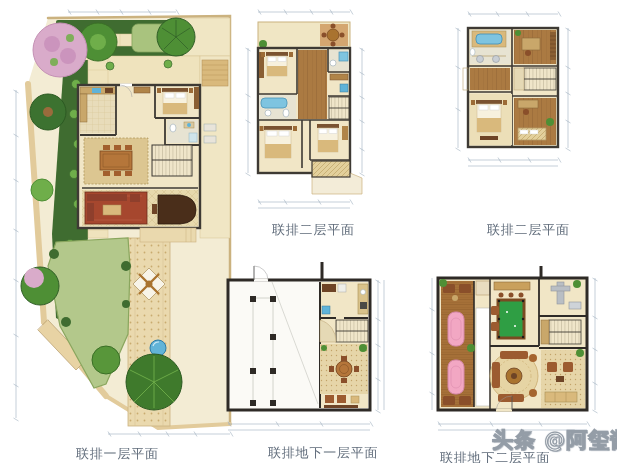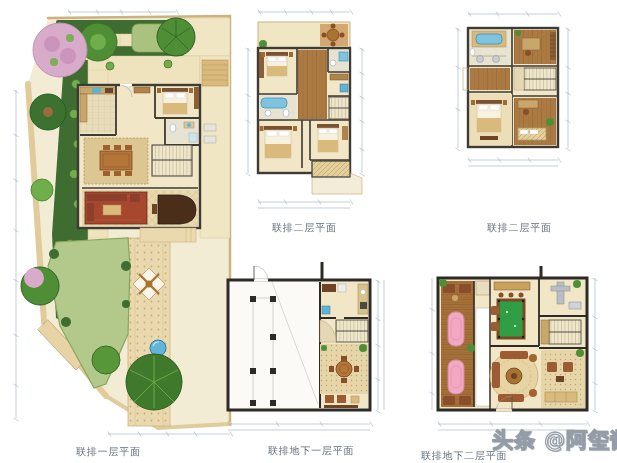--- a/index.html
+++ b/index.html
@@ -1,19 +1,19 @@
 <!DOCTYPE html>
 <html><head>
 <meta charset="utf-8">
 <style>
   html,body{margin:0;padding:0;}
   body{font-family:"DejaVu Sans",sans-serif;background:#ffffff;}
   #page{position:relative;width:617px;height:463px;background:#ffffff;overflow:hidden;}
   .panel{position:absolute;}
-  .caption{position:absolute;font-size:10px;color:#5f6b7a;letter-spacing:0.8px;white-space:nowrap;line-height:1;font-family:Liberation Serif, serif;}
+  .caption{position:absolute;font-size:13px;color:#5f6b7a;letter-spacing:0.8px;white-space:nowrap;line-height:1;font-family:Liberation Serif, serif;}
   #watermark{
     position:absolute;left:492px;top:426px;width:122px;
     font-size:21px;font-weight:bold;letter-spacing:1px;white-space:nowrap;
     color:#ffffff;-webkit-text-stroke:1.2px #949da7;
     text-shadow:0 0 1px #949da7,0 0 2px #c3c9d0,1px 1px 1px #aab1ba;
     z-index:10;
   }
   svg{display:block;}
 </style>
 </head>
@@ -562,17 +562,17 @@
       <path d="M4,26V158"></path>
           <path d="M1.5,56l5,3M1.5,100l5,3M1.5,140l5,3"></path>
     </g>
   </svg>
   </div>
 
   <div class="caption" style="left:76px;top:447px;">联排一层平面</div>
   <div class="caption" style="left:272px;top:223px;">联排二层平面</div>
   <div class="caption" style="left:487px;top:223px;">联排二层平面</div>
   <div class="caption" style="left:268px;top:446px;text-align:center;">联排地下一层平面</div>
-  <div class="caption" style="left:421px;top:451px;">联排地下二层平面</div>
+  <div class="caption" style="left:440px;top:451px;">联排地下二层平面</div>
 
   <div id="watermark">头条 @阿玺酱</div>
 
 </div>
 
 </body></html>

